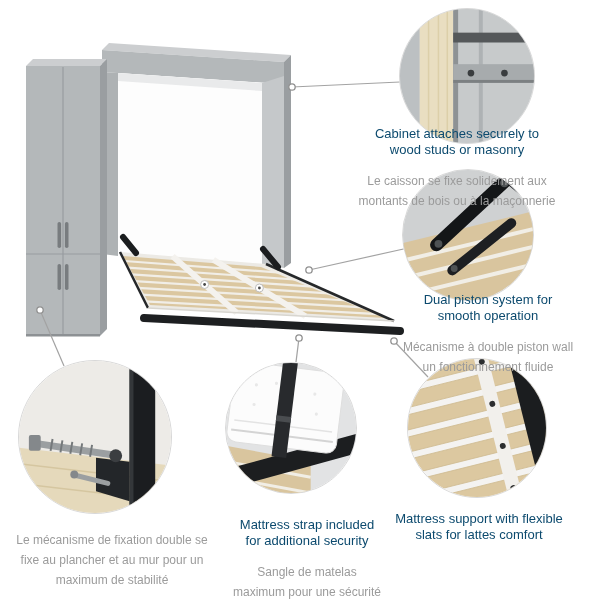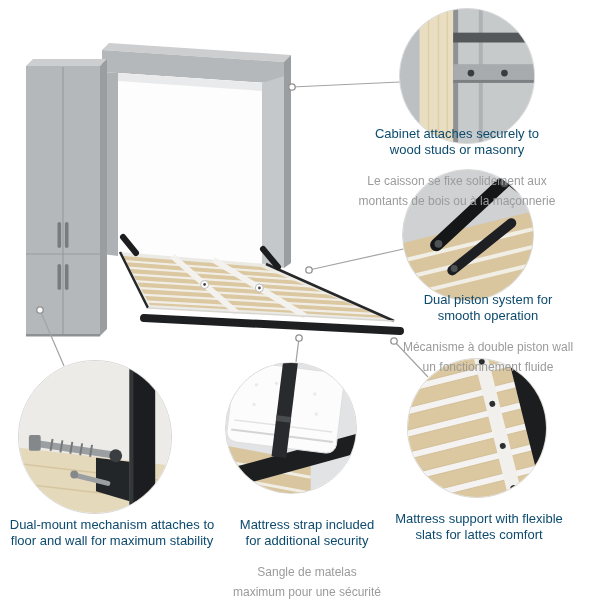--- a/index.html
+++ b/index.html
@@ -227,22 +227,23 @@
   </div>
 
   <div class="callout-text t2">
     <div class="callout-title">Dual piston system for
 smooth operation</div>
     <div class="callout-subtitle">Mécanisme à double piston wall
 un fonctionnement fluide</div>
   </div>
 
   <div class="callout-text t3">
-    <div class="callout-title">Dual-mount mechanism attaches to
-floor and wall for maximum stability</div>
+    <div class="callout-subtitle">Le mécanisme de fixation double se
+fixe au plancher et au mur pour un
+maximum de stabilité</div>
   </div>
 
   <div class="callout-text t4">
     <div class="callout-title">Mattress strap included
 for additional security</div>
     <div class="callout-subtitle">Sangle de matelas
 maximum pour une sécurité
 supplémentaire</div>
   </div>
 

